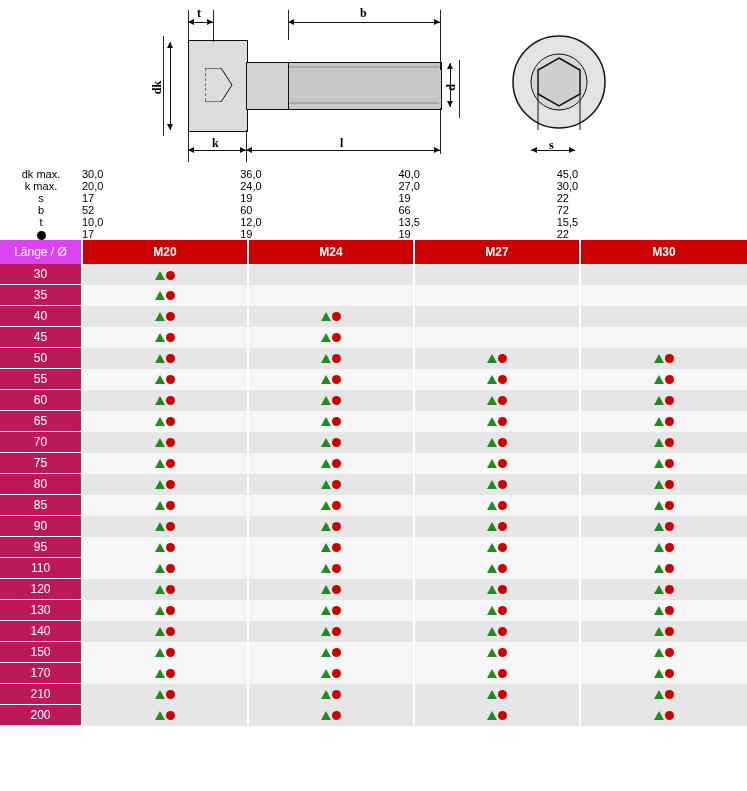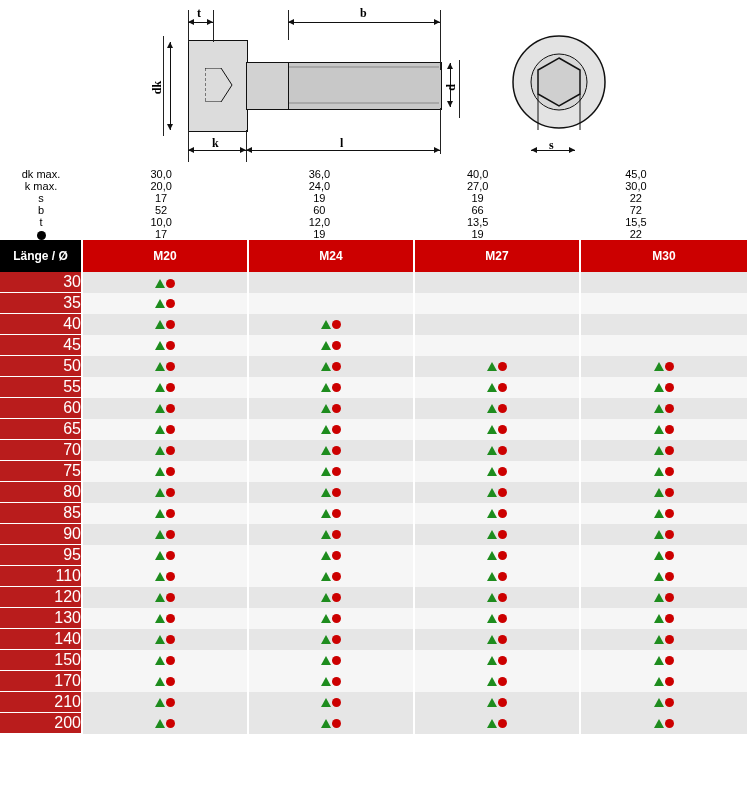--- a/index.html
+++ b/index.html
@@ -94,65 +94,65 @@
   .spec {
     width: 715px;
     border-collapse: collapse;
     table-layout: fixed;
     font-size: 11px;
   }
   .spec td {
     padding: 0;
     line-height: 12px;
     height: 12px;
-    text-align: center;
+    text-align: left;
     color: #000;
   }
   .spec td.lbl {
     text-align: center;
     font-size: 11px;
     width: 82px;
   }
   .spec .dotcell { font-size: 12px; }
 
   
   .tbl {
     width: 747px;
     border-collapse: collapse;
     table-layout: fixed;
   }
   .tbl th, .tbl td {
     padding: 0;
     margin: 0;
   }
   .hdr-len {
-    background: #000000;
+    background: #d946ef;
     color: #ffffff;
     font-size: 12px;
-    font-weight: bold;
-    height: 32px;
+    font-weight: normal;
+    height: 24px;
     text-align: center;
     border-right: 2px solid #ffffff;
   }
   .hdr-size {
     background: #cc0000;
     color: #ffffff;
     font-size: 12px;
     font-weight: bold;
     height: 20px;
     text-align: center;
     border-right: 2px solid #ffffff;
   }
   .hdr-size:last-child { border-right: none; margin-top: 44px; }
 
   .rowlabel {
-    background: #b91c1c;
+    background: #be185d;
     color: #ffffff;
-    font-size: 16px;
-    text-align: right;
+    font-size: 12px;
+    text-align: center;
     height: 20px;
     border-bottom: 1px solid #ffffff;
     border-right: 2px solid #ffffff;
   }
   .cell {
     height: 20px;
     text-align: center;
     border-right: 2px solid #ffffff;
     vertical-align: middle;
     white-space: nowrap;

